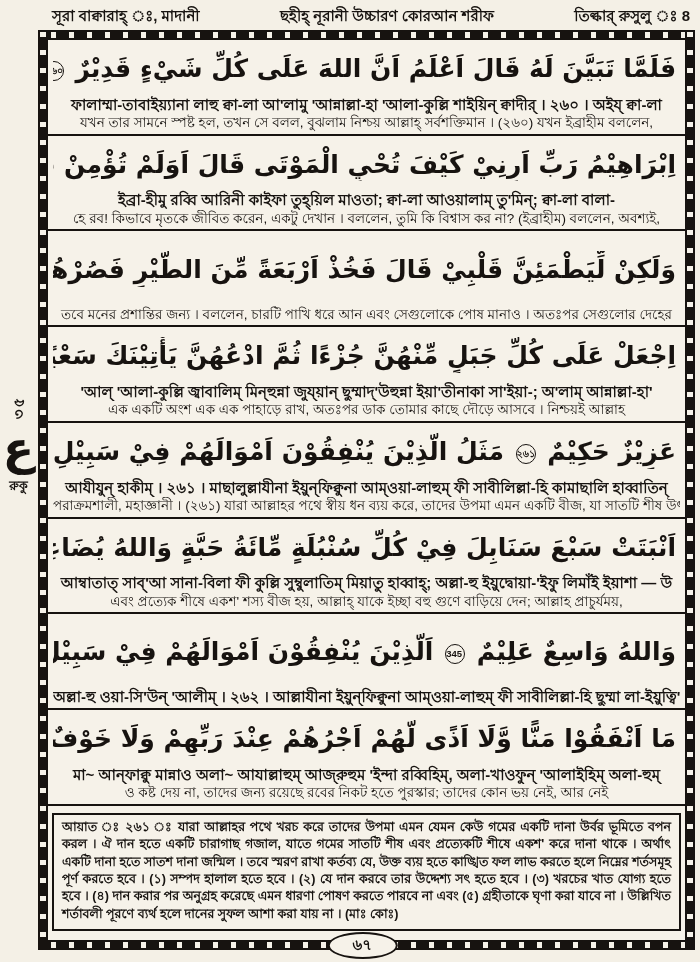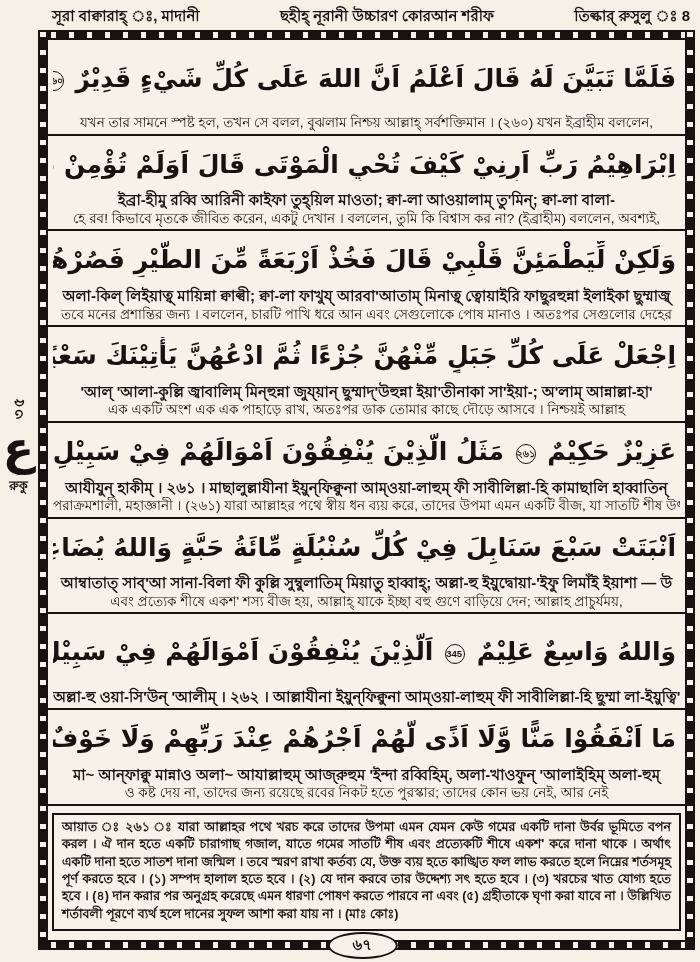--- a/index.html
+++ b/index.html
@@ -101,32 +101,32 @@
 <div class="frame">
   <div class="b-top"></div>
   <div class="b-bottom"></div>
   <div class="b-left"></div>
   <div class="b-right"></div>
 
   <div class="content">
 
     <div class="block">
       <div class="arabic"><span>فَلَمَّا تَبَيَّنَ لَهُ قَالَ اَعْلَمُ اَنَّ اللهَ عَلَى كُلِّ شَيْءٍ قَدِيْرٌ</span> <span class="ayah-marker">২৬০</span> </div>
+      <div class="translit">ফালাম্মা-তাবাইয়্যানা লাহু ক্বা-লা আ'লামু 'আন্নাল্লা-হা 'আলা-কুল্লি শাইয়িন্ ক্বাদীর্ । ২৬০ । অইয্ ক্বা-লা</div>
       <div class="trans">যখন তার সামনে স্পষ্ট হল, তখন সে বলল, বুঝলাম নিশ্চয় আল্লাহ্ সর্বশক্তিমান । (২৬০) যখন ইব্রাহীম বললেন,</div>
     </div>
 
     <div class="block">
       <div class="arabic"><span>اِبْرَاهِيْمُ رَبِّ اَرِنِيْ كَيْفَ تُحْيِ الْمَوْتَى قَالَ اَوَلَمْ تُؤْمِنْ قَالَ بَلَى</span></div>
       <div class="translit">ইব্রা-হীমু রব্বি আরিনী কাইফা তুহ্‌য়িল মাওতা; ক্বা-লা আওয়ালাম্ তু'মিন্; ক্বা-লা বালা-</div>
       <div class="trans">হে রব! কিভাবে মৃতকে জীবিত করেন, একটু দেখান । বললেন, তুমি কি বিশ্বাস কর না? (ইব্রাহীম) বললেন, অবশ্যই,</div>
     </div>
 
     <div class="block">
       <div class="arabic"><span>وَلَكِنْ لِّيَطْمَئِنَّ قَلْبِيْ قَالَ فَخُذْ اَرْبَعَةً مِّنَ الطَّيْرِ فَصُرْهُنَّ اِلَيْكَ ثُمَّ</span></div>
-      <div class="translit">অলা-কিল্ লিইয়াত্ব্ মায়িন্না ক্বাল্বী; ক্বা-লা ফাখুয্ আরবা'আতাম্ মিনাত্ব্ ত্বোয়াইরি ফাছুরহুন্না ইলাইকা ছুম্মাজ্ব্</div>
       <div class="trans">তবে মনের প্রশান্তির জন্য । বললেন, চারটি পাখি ধরে আন এবং সেগুলোকে পোষ মানাও । অতঃপর সেগুলোর দেহের</div>
     </div>
 
     <div class="block">
       <div class="arabic"><span>اِجْعَلْ عَلَى كُلِّ جَبَلٍ مِّنْهُنَّ جُزْءًا ثُمَّ ادْعُهُنَّ يَأْتِيْنَكَ سَعْيًا وَاعْلَمْ اَنَّ اللهَ</span></div>
       <div class="translit">'আল্ 'আলা-কুল্লি জ্বাবালিম্ মিন্‌হুন্না জুয্‌য়ান্ ছুম্মাদ্'উহুন্না ইয়া'তীনাকা সা'ইয়া-; অ'লাম্ আন্নাল্লা-হা'</div>
       <div class="trans">এক একটি অংশ এক এক পাহাড়ে রাখ, অতঃপর ডাক তোমার কাছে দৌড়ে আসবে । নিশ্চয়ই আল্লাহ</div>
     </div>
 
     <div class="block">

